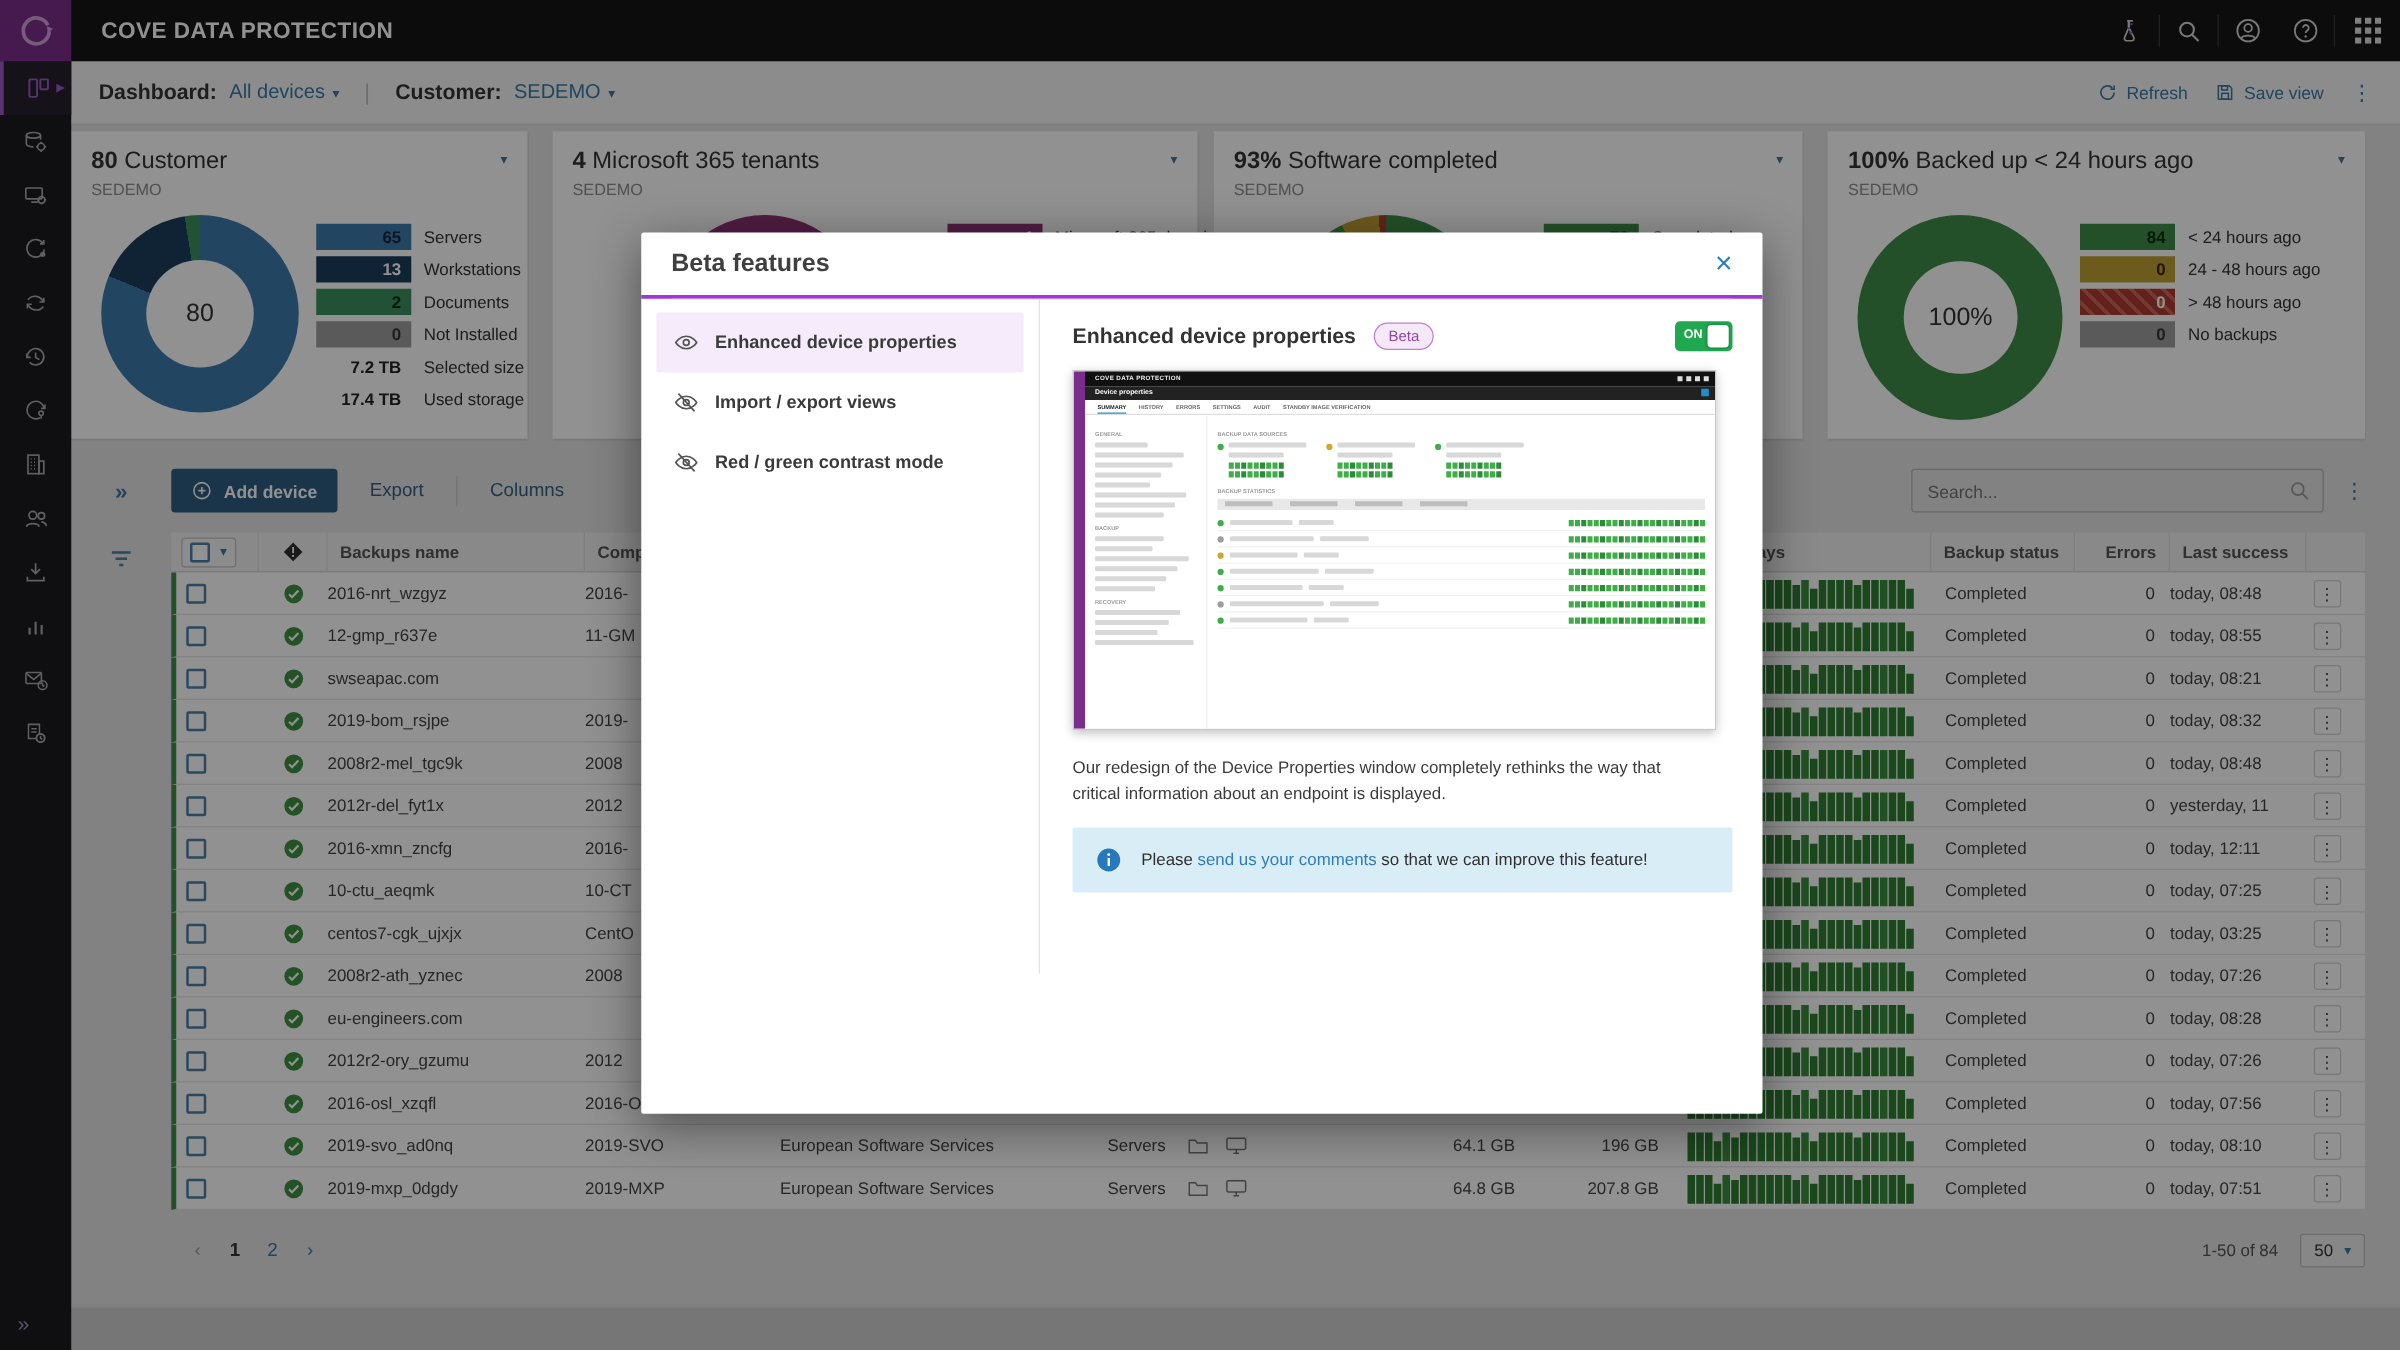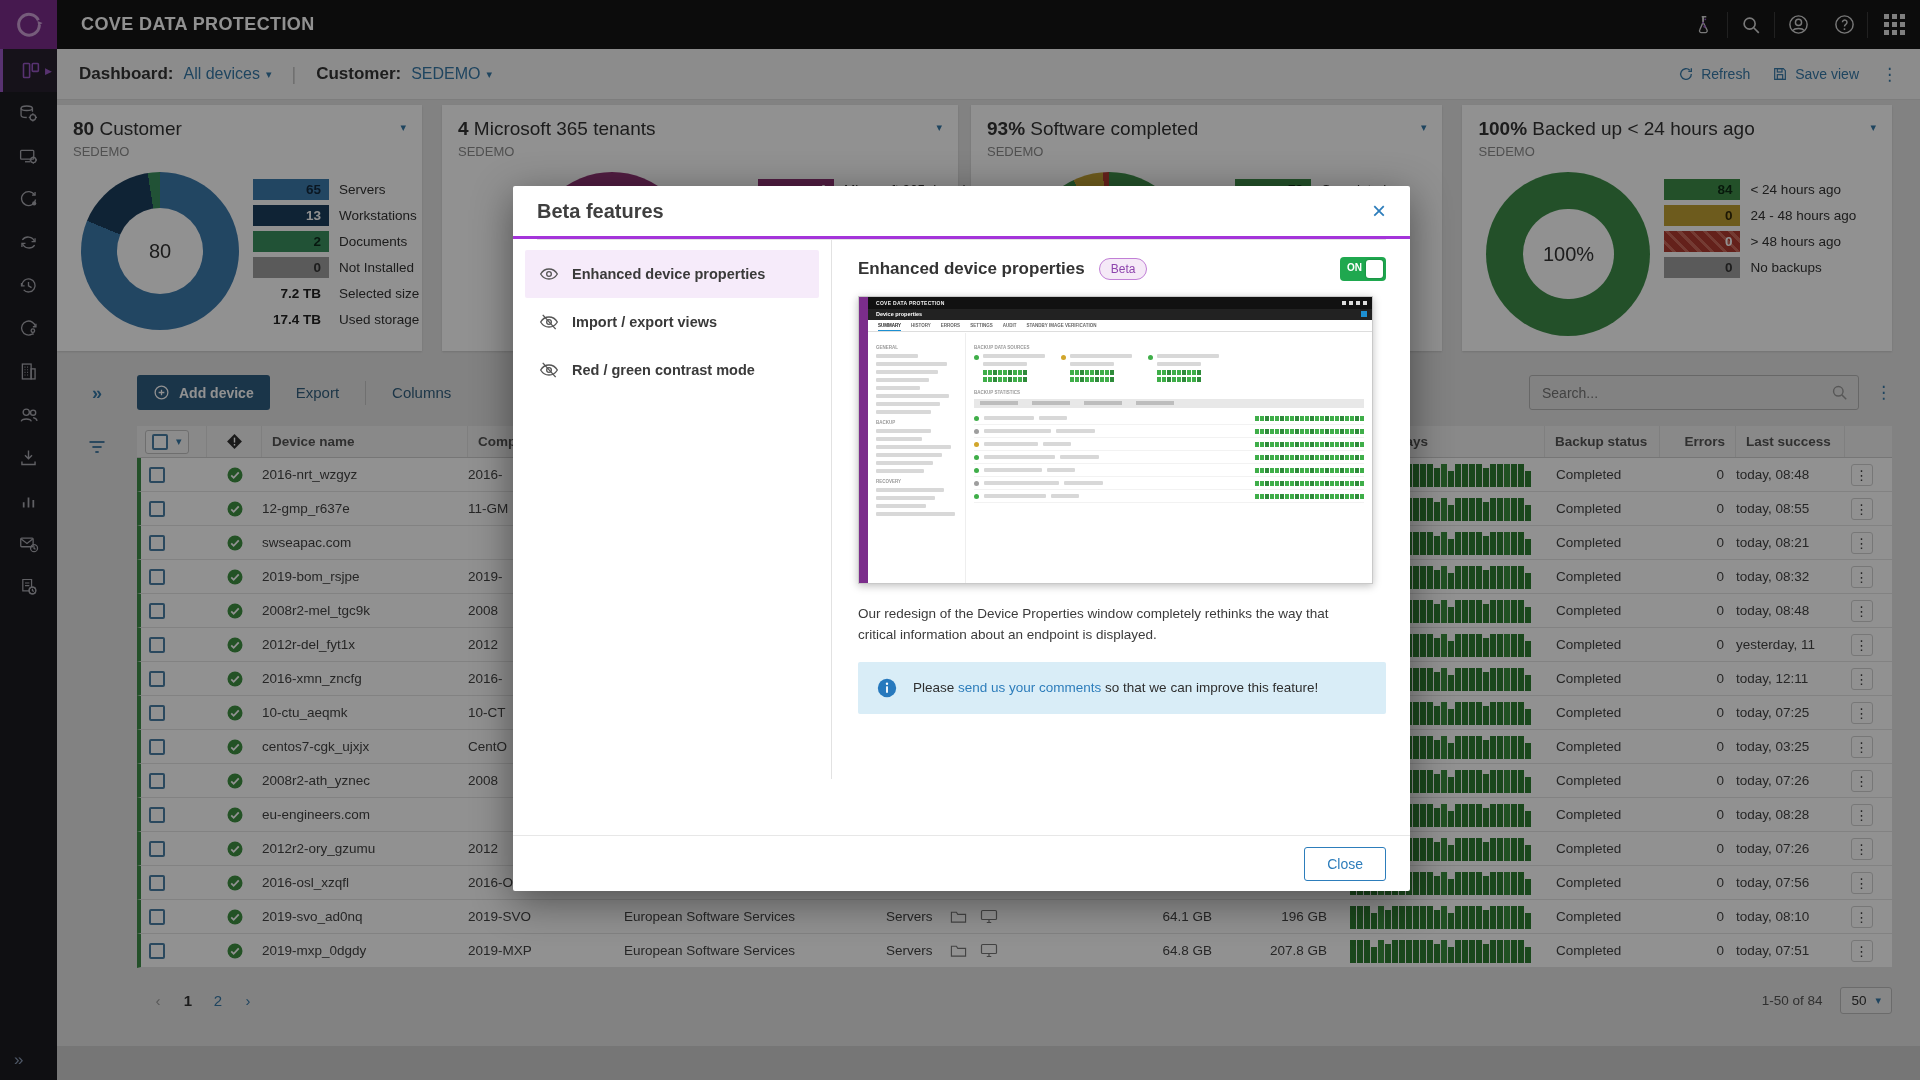--- a/index.html
+++ b/index.html
@@ -492,21 +492,21 @@
             <span class="caret">▾</span>
           </span>
         </span>
         <span class="c-st" style="justify-content:center;padding-left:0">
           <svg width="17" height="17" viewBox="0 0 24 24">
             <path d="M12 1.5L22.5 12 12 22.5 1.5 12z" fill="#2f2f2f"></path>
             <rect x="11" y="6.5" width="2" height="7" fill="#fff"></rect>
               <rect x="11" y="15.5" width="2" height="2.2" fill="#fff"></rect>
           </svg>
         </span>
-        <span class="c-dev">Device name</span>
+        <span class="c-dev">Backups name</span>
         <span class="c-comp">Comp</span>
         <span class="c-cust"></span>
         <span class="c-type"></span>
         <span class="c-ic"></span>
         <span class="c-size"></span>
         <span class="c-used"></span>
         <span class="c-bars">Last 28 days</span>
         <span class="c-bst">Backup status</span>
         <span class="c-err">Errors</span>
         <span class="c-last">Last success</span>
@@ -1850,16 +1850,13 @@
       <div class="d-info">
         <svg width="22" height="22" viewBox="0 0 24 24">
           <circle cx="12" cy="12" r="10" fill="#2779bd"></circle>
           <rect x="11" y="10.2" width="2" height="7" fill="#fff"></rect>
             <circle cx="12" cy="7.3" r="1.3" fill="#fff"></circle>
         </svg>
         <span><span>Please </span><a>send us your comments</a><span> so that we can improve this feature!</span></span>
       </div>
     </div>
   </div>
-  <div class="m-foot">
-    <button class="close-btn">Close</button>
-  </div>
 </div>
 
 </body></html>

